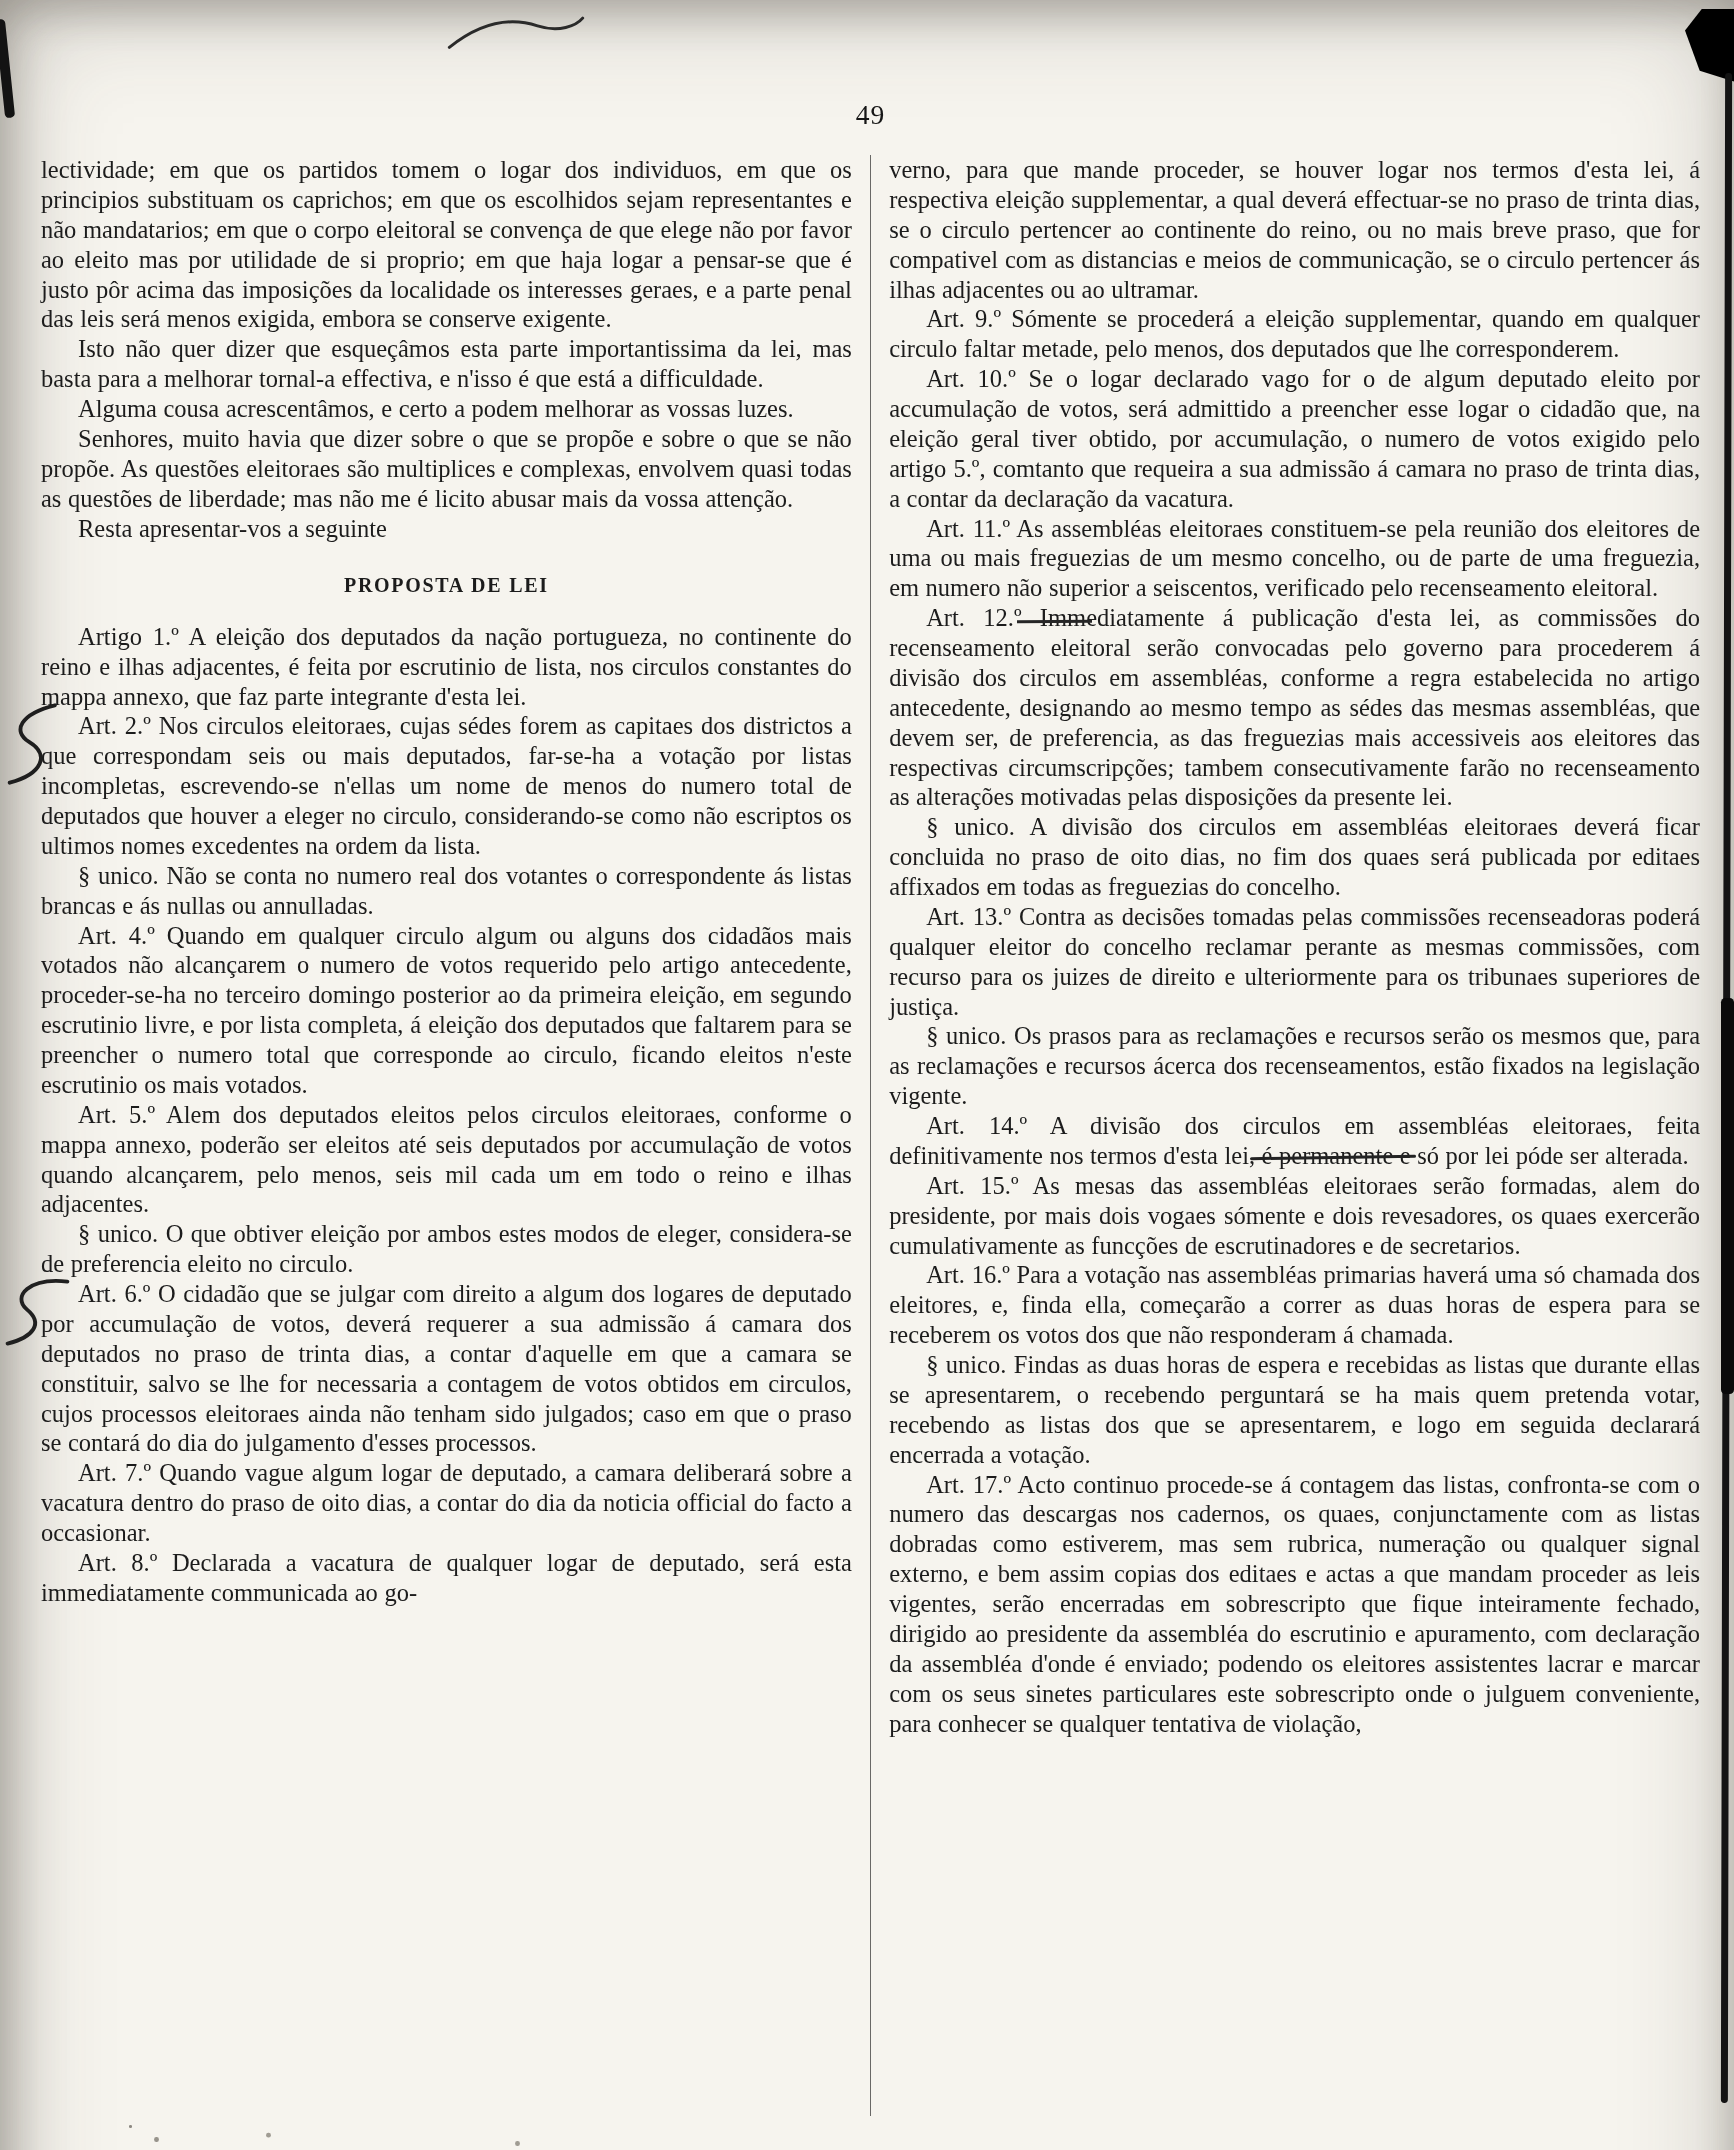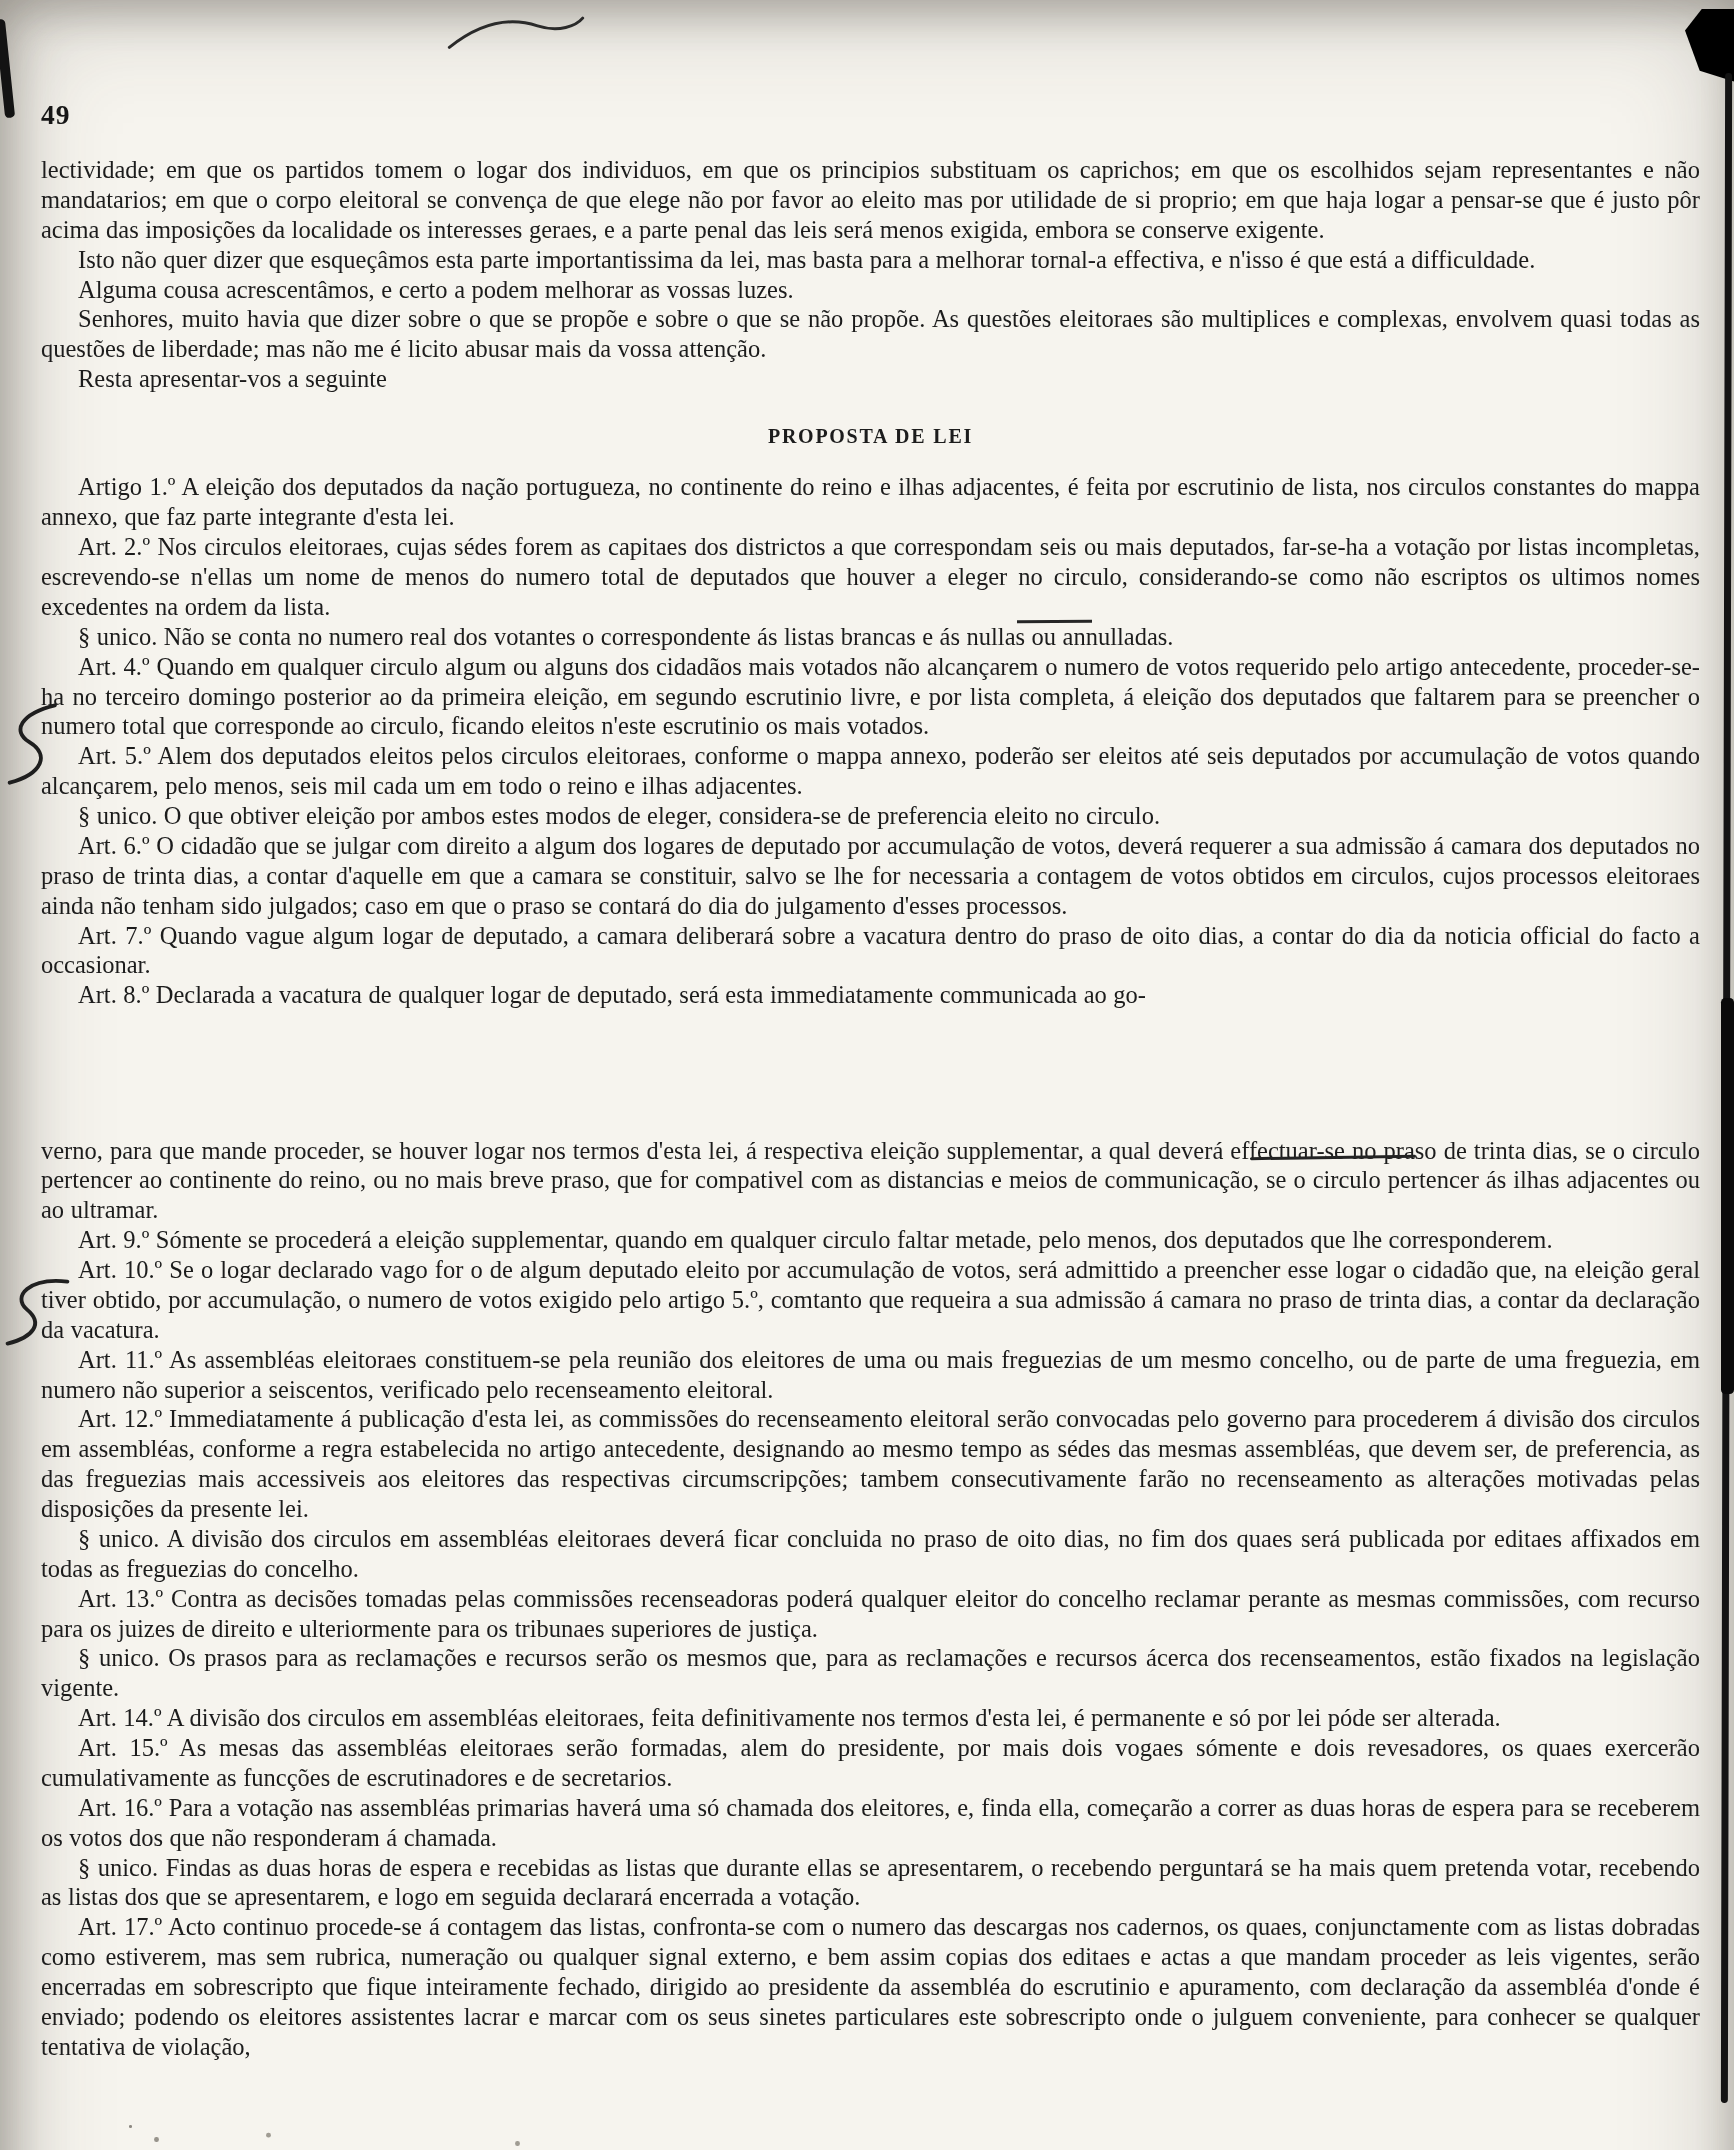--- a/index.html
+++ b/index.html
@@ -18,31 +18,31 @@
     color: var(--ink);
   }
   .scan-page {
     position: absolute;
     inset: 0;
     background: var(--paper);
     box-shadow: inset 0 0 112px rgba(60,55,45,0.28), inset 17px 0 52px rgba(60,55,45,0.18), inset 0 13px 39px rgba(60,55,45,0.20);
     padding: 99px 34px 0 41px;
   }
   .page-number {
+    text-align: center;
     font-size: 27.5px;
-    font-weight: bold;
+    font-weight: normal;
     letter-spacing: 0.9px;
     margin: 0 0 24px 0;
     color: #161616;
   }
   .columns {
     display: flex;
     align-items: stretch;
     min-height: 1961px;
-    flex-direction: column;
   }
   .col {
     flex: 1 1 0;
     font-size: 24.5px;
     line-height: 1.22;
     text-align: justify;
     hyphens: auto;
     -webkit-hyphens: auto;
     word-spacing: 0.4px;
   }

